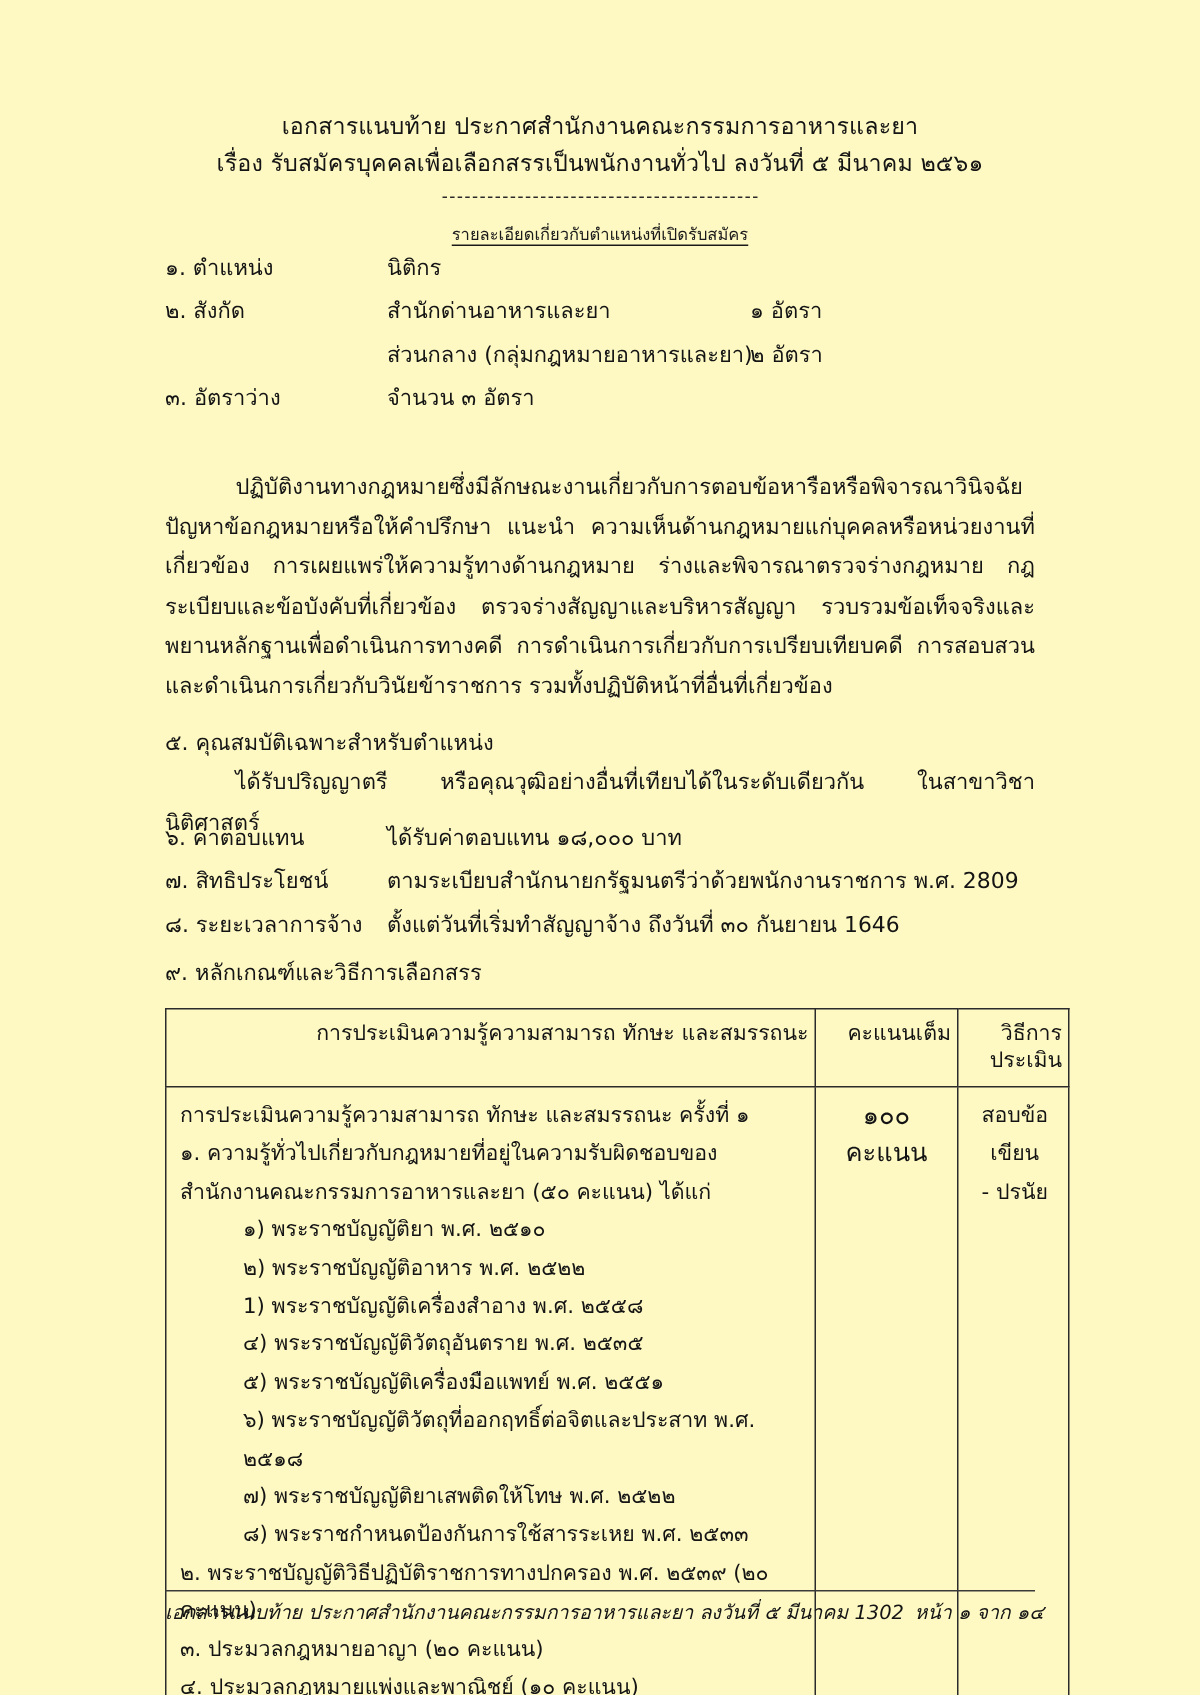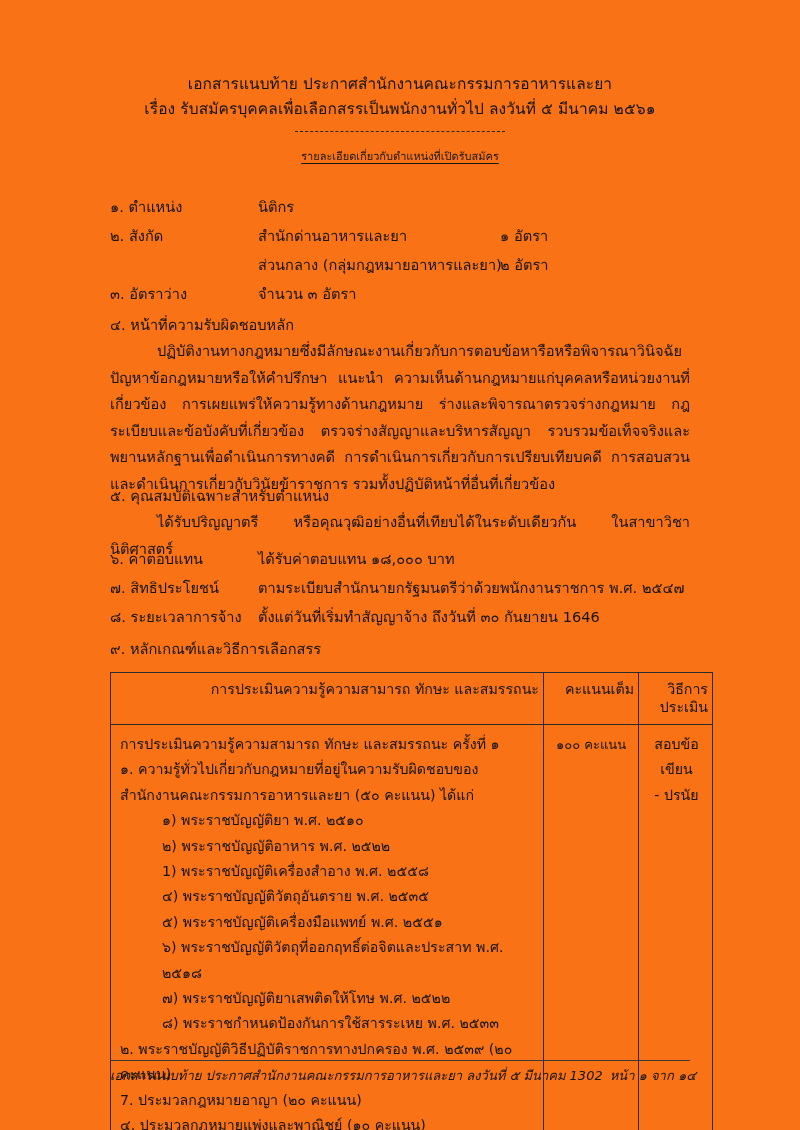--- a/index.html
+++ b/index.html
@@ -10,21 +10,21 @@
   }
   body {
     font-family: "DejaVu Sans", "Liberation Sans", sans-serif;
     color: #1a1a1a;
   }
   .page {
     position: relative;
     width: 800px;
     height: 1130px;
     margin: 0 auto;
-    background: #f97316;
+    background: #fef9c3;
     overflow: hidden;
     box-sizing: border-box;
   }
   .sheet {
     position: absolute;
     left: 0;
     top: 0;
     width: 800px;
     height: 1130px;
   }
@@ -54,21 +54,21 @@
     font-size: 11px;
     line-height: 22px;
     text-decoration: underline;
     text-underline-offset: 3px;
   }
 
   
   .fields {
     position: absolute;
     left: 0;
-    top: 192px;
+    top: 164px;
     width: 800px;
   }
   .field-row {
     position: relative;
     height: 29px;
     font-size: 14.6px;
     line-height: 29px;
   }
   .field-label {
     position: absolute;
@@ -139,21 +139,21 @@
 
   .cell-main {
     padding: 7px 8px 10px 9px;
     font-size: 14.2px;
     line-height: 25.4px;
     color: #141414;
   }
   .cell-score {
     text-align: center;
     padding: 7px 2px 0 2px;
-    font-size: 13px;
+    font-size: 17px;
     line-height: 25.4px;
     color: #141414;
   }
   .cell-method {
     text-align: center;
     padding: 7px 6px 0 8px;
     font-size: 14.2px;
     line-height: 25.4px;
     color: #141414;
   }
@@ -222,37 +222,36 @@
         <span class="field-qty">๒  อัตรา</span>
       </div>
       <div class="field-row">
         <span class="field-label">๓. อัตราว่าง</span>
         <span class="field-value">จำนวน ๓  อัตรา</span>
         <span class="field-qty"></span>
       </div>
     </div>
 
     <div class="section" style="top:312px;">
-      <div class="section-heading">๔. หน้าที่ความรับผิดชอบหลัก</div>
       <div class="section-body">ปฏิบัติงานทางกฎหมายซึ่งมีลักษณะงานเกี่ยวกับการตอบข้อหารือหรือพิจารณาวินิจฉัยปัญหาข้อกฎหมายหรือให้คำปรึกษา แนะนำ ความเห็นด้านกฎหมายแก่บุคคลหรือหน่วยงานที่เกี่ยวข้อง การเผยแพร่ให้ความรู้ทางด้านกฎหมาย ร่างและพิจารณาตรวจร่างกฎหมาย กฎระเบียบและข้อบังคับที่เกี่ยวข้อง ตรวจร่างสัญญาและบริหารสัญญา รวบรวมข้อเท็จจริงและพยานหลักฐานเพื่อดำเนินการทางคดี การดำเนินการเกี่ยวกับการเปรียบเทียบคดี การสอบสวนและดำเนินการเกี่ยวกับวินัยข้าราชการ รวมทั้งปฏิบัติหน้าที่อื่นที่เกี่ยวข้อง</div>
     </div>
 
     <div class="section" style="top:483px;">
       <div class="section-heading">๕. คุณสมบัติเฉพาะสำหรับตำแหน่ง</div>
       <div class="section-body">ได้รับปริญญาตรี หรือคุณวุฒิอย่างอื่นที่เทียบได้ในระดับเดียวกัน ในสาขาวิชานิติศาสตร์</div>
     </div>
 
     <div class="fields" style="top:544px;text-align:center;">
       <div class="field-row">
         <span class="field-label">๖. ค่าตอบแทน</span>
         <span class="field-value">ได้รับค่าตอบแทน ๑๘,๐๐๐ บาท</span>
       </div>
       <div class="field-row">
         <span class="field-label">๗. สิทธิประโยชน์</span>
-        <span class="field-value">ตามระเบียบสำนักนายกรัฐมนตรีว่าด้วยพนักงานราชการ พ.ศ. ๒๕๔๗</span>
+        <span class="field-value">ตามระเบียบสำนักนายกรัฐมนตรีว่าด้วยพนักงานราชการ พ.ศ. 2809</span>
       </div>
       <div class="field-row">
         <span class="field-label">๘. ระยะเวลาการจ้าง</span>
         <span class="field-value">ตั้งแต่วันที่เริ่มทำสัญญาจ้าง ถึงวันที่ ๓๐ กันยายน 1646</span>
       </div>
     </div>
 
     <div class="section" style="top:636px;">
       <div class="section-heading">๙. หลักเกณฑ์และวิธีการเลือกสรร</div>
     </div>
@@ -278,21 +277,21 @@
               <div class="lvl1">๑. ความรู้ทั่วไปเกี่ยวกับกฎหมายที่อยู่ในความรับผิดชอบของสำนักงานคณะกรรมการอาหารและยา (๕๐ คะแนน) ได้แก่</div>
               <div class="lvl2">๑) พระราชบัญญัติยา พ.ศ. ๒๕๑๐</div>
               <div class="lvl2">๒) พระราชบัญญัติอาหาร พ.ศ. ๒๕๒๒</div>
               <div class="lvl2">1) พระราชบัญญัติเครื่องสำอาง พ.ศ. ๒๕๕๘</div>
               <div class="lvl2">๔) พระราชบัญญัติวัตถุอันตราย พ.ศ. ๒๕๓๕</div>
               <div class="lvl2">๕) พระราชบัญญัติเครื่องมือแพทย์ พ.ศ. ๒๕๕๑</div>
               <div class="lvl2">๖) พระราชบัญญัติวัตถุที่ออกฤทธิ์ต่อจิตและประสาท พ.ศ. ๒๕๑๘</div>
               <div class="lvl2">๗) พระราชบัญญัติยาเสพติดให้โทษ พ.ศ. ๒๕๒๒</div>
               <div class="lvl2">๘) พระราชกำหนดป้องกันการใช้สารระเหย พ.ศ. ๒๕๓๓</div>
               <div class="lvl1">๒. พระราชบัญญัติวิธีปฏิบัติราชการทางปกครอง พ.ศ. ๒๕๓๙ (๒๐ คะแนน)</div>
-              <div class="lvl1">7. ประมวลกฎหมายอาญา (๒๐ คะแนน)</div>
+              <div class="lvl1">๓. ประมวลกฎหมายอาญา (๒๐ คะแนน)</div>
               <div class="lvl1">๔. ประมวลกฎหมายแพ่งและพาณิชย์ (๑๐ คะแนน)</div>
             </div>
           </td>
           <td>
             <div class="cell-score">๑๐๐ คะแนน</div>
           </td>
           <td>
             <div class="cell-method">สอบข้อเขียน</div>
             <div class="cell-method" style="padding-top:0;">- ปรนัย</div>
           </td>

